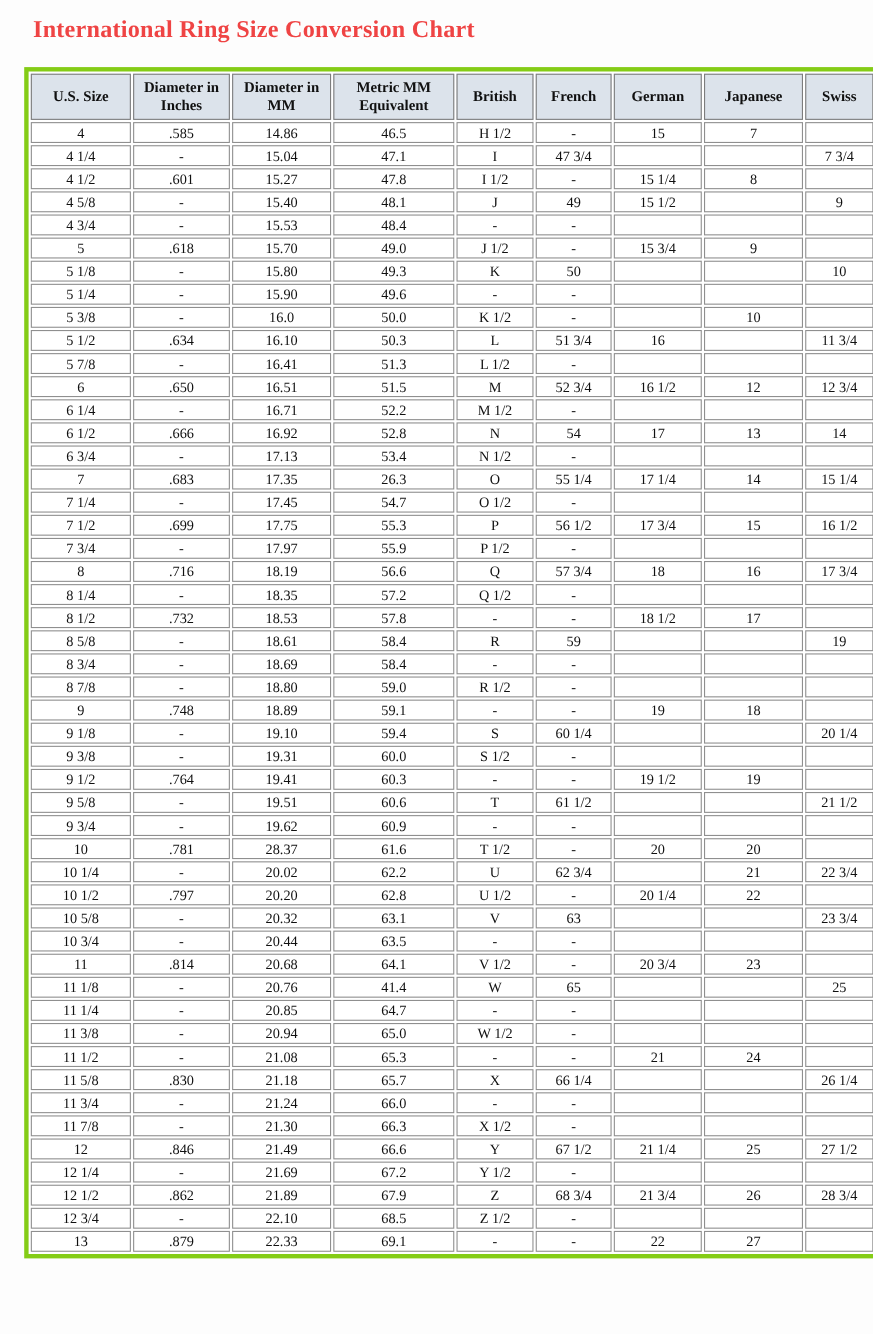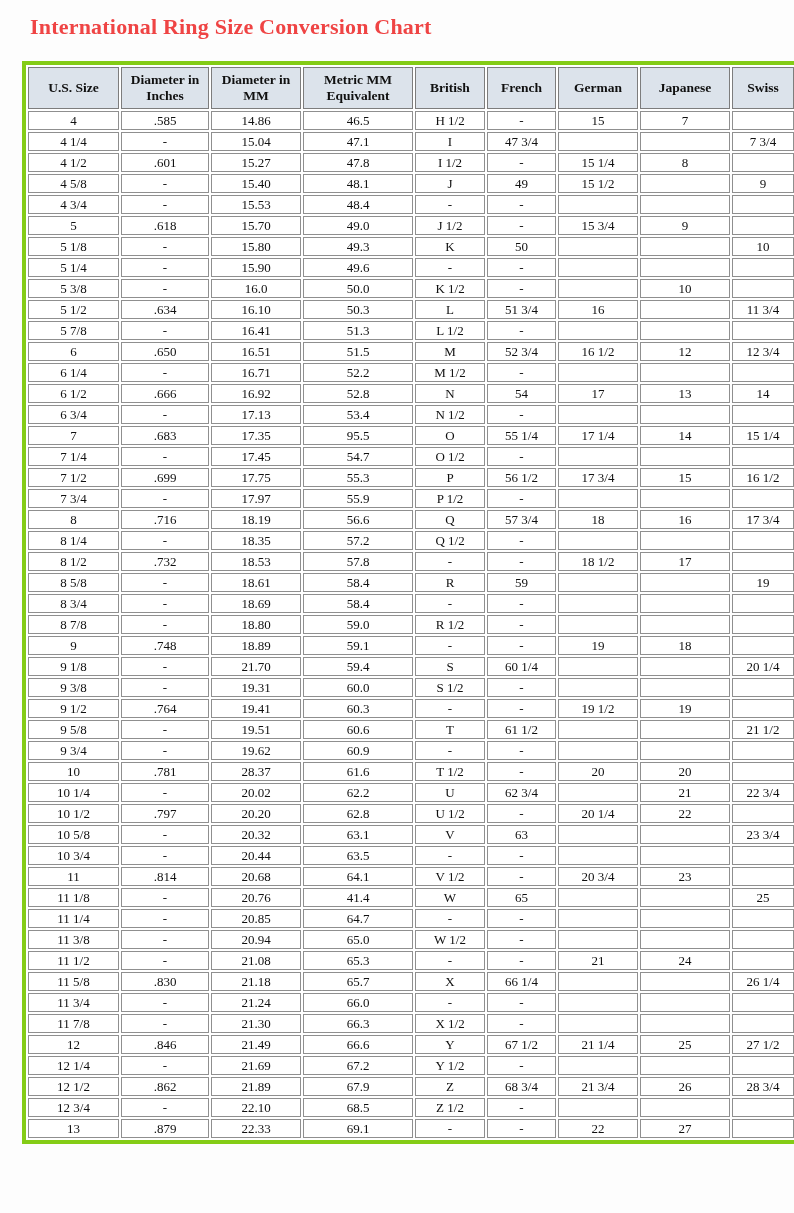--- a/index.html
+++ b/index.html
@@ -253,21 +253,21 @@
         <td>N 1/2</td>
         <td>-</td>
         <td></td>
         <td></td>
         <td></td>
       </tr>
       <tr>
         <td>7</td>
         <td>.683</td>
         <td>17.35</td>
-        <td>95.5</td>
+        <td>26.3</td>
         <td>O</td>
         <td>55 1/4</td>
         <td>17 1/4</td>
         <td>14</td>
         <td>15 1/4</td>
       </tr>
       <tr>
         <td>7 1/4</td>
         <td>-</td>
         <td>17.45</td>
@@ -373,21 +373,21 @@
         <td>59.1</td>
         <td>-</td>
         <td>-</td>
         <td>19</td>
         <td>18</td>
         <td></td>
       </tr>
       <tr>
         <td>9 1/8</td>
         <td>-</td>
-        <td>21.70</td>
+        <td>19.10</td>
         <td>59.4</td>
         <td>S</td>
         <td>60 1/4</td>
         <td></td>
         <td></td>
         <td>20 1/4</td>
       </tr>
       <tr>
         <td>9 3/8</td>
         <td>-</td>

